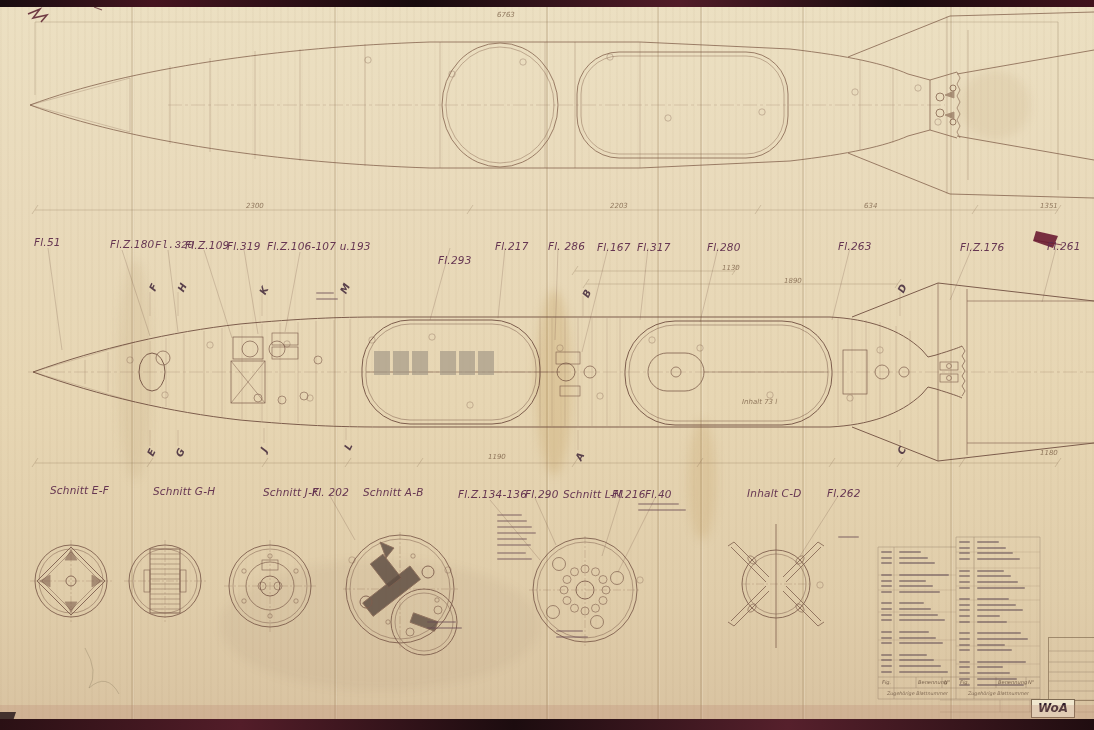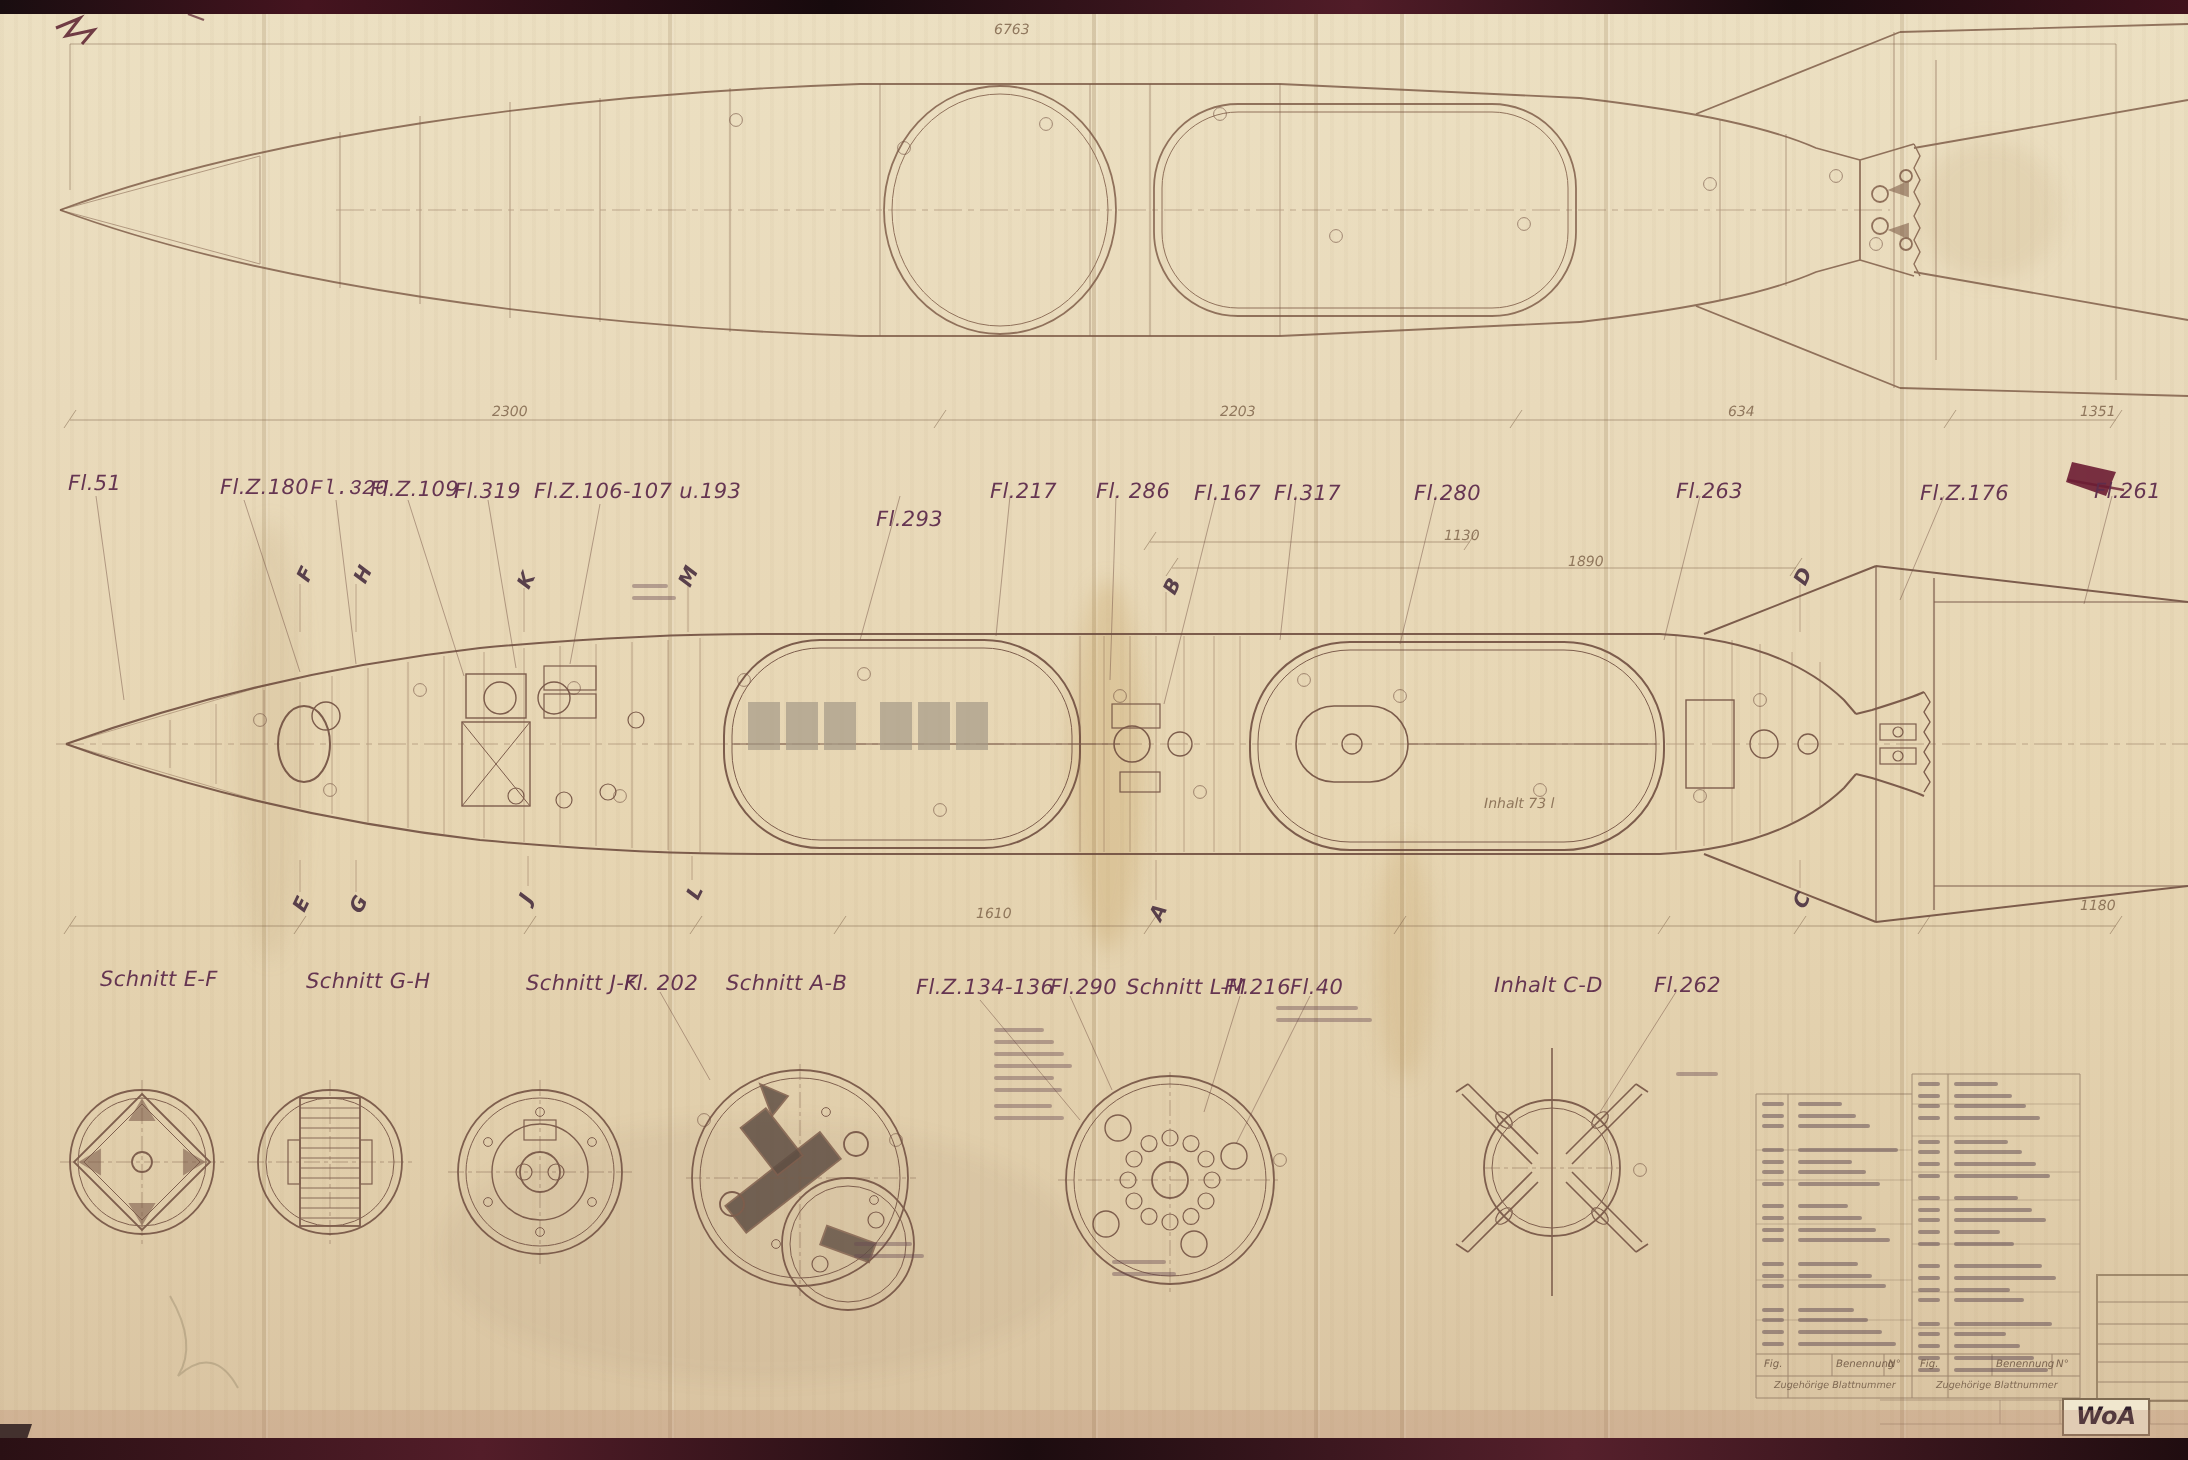--- a/index.html
+++ b/index.html
@@ -348,21 +348,21 @@
       <div class="cutletter" style="left: 576px; top: 451px;">A</div>
       <div class="cutletter" style="left: 898px; top: 445px;">C</div>
       <div class="dim" style="left: 497px; top: 11px;">6763</div>
       <div class="dim" style="left: 246px; top: 202px;">2300</div>
       <div class="dim" style="left: 610px; top: 202px;">2203</div>
       <div class="dim" style="left: 864px; top: 202px;">634</div>
       <div class="dim" style="left: 1040px; top: 202px;">1351</div>
       <div class="dim" style="left: 722px; top: 264px;">1130</div>
       <div class="dim" style="left: 784px; top: 277px;">1890</div>
       <div class="dim" style="left: 742px; top: 398px;">Inhalt 73 l</div>
-      <div class="dim" style="left: 488px; top: 453px;">1610</div>
+      <div class="dim" style="left: 488px; top: 453px;">1190</div>
       <div class="dim" style="left: 1040px; top: 449px;">1180</div>
       <div class="smudge" style="left: 497px; top: 514px; width: 25px;"></div>
       <div class="smudge" style="left: 497px; top: 520px; width: 30px;"></div>
       <div class="smudge" style="left: 497px; top: 526px; width: 35px;"></div>
       <div class="smudge" style="left: 497px; top: 532px; width: 39px;"></div>
       <div class="smudge" style="left: 497px; top: 538px; width: 30px;"></div>
       <div class="smudge" style="left: 497px; top: 544px; width: 34px;"></div>
       <div class="smudge" style="left: 497px; top: 552px; width: 29px;"></div>
       <div class="smudge" style="left: 497px; top: 558px; width: 35px;"></div>
       <div class="smudge" style="left: 638px; top: 503px; width: 41px;"></div>

